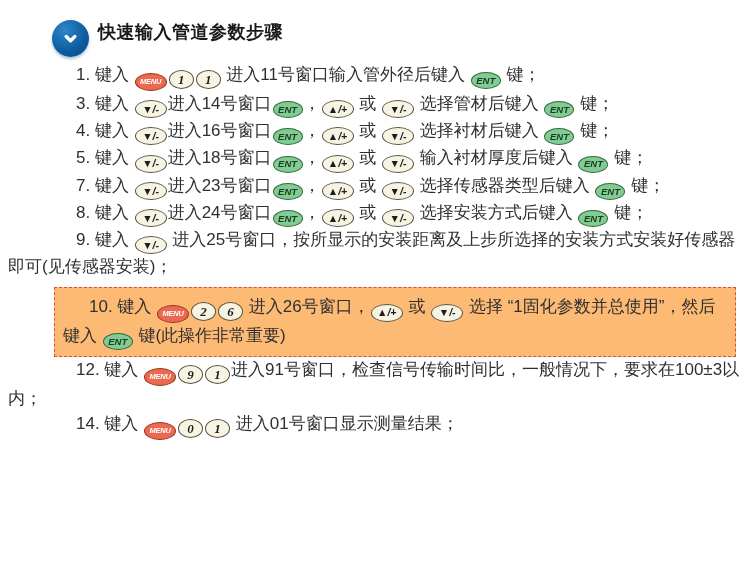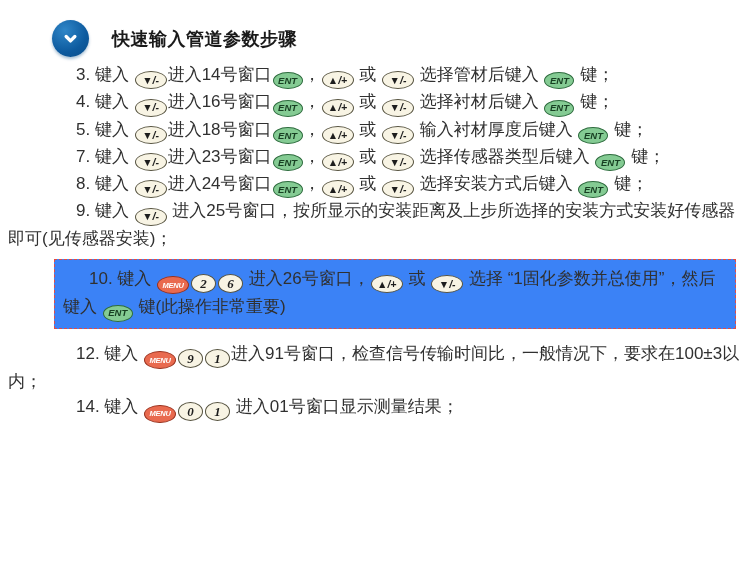--- a/index.html
+++ b/index.html
@@ -7,21 +7,21 @@
     position:relative;
     width:750px; height:579px;
     background:#ffffff;
     font-family:"Liberation Sans","DejaVu Sans",sans-serif;
     color:#303030;
     overflow:hidden;
   }
   
   .header {
     position:absolute; top:20px; left:52px;
-    display:flex; align-items:center; gap:23px;
+    display:flex; gap:9px;
   }
   .icon-circle {
     width:37px; height:37px; border-radius:50%;
     background:radial-gradient(circle at 35% 28%, #2f86c8 0%, #0d5a9e 60%, #0a4c88 100%);
     display:flex; align-items:center; justify-content:center;
     box-shadow:0 2px 3px rgba(10,76,136,.35);
     flex:0 0 auto;
   }
   .header-title {
     font-size:18px; font-weight:bold; color:#1a1a1a;
@@ -32,24 +32,24 @@
     position:absolute; top:62px; left:8px; width:734px;
   }
   p.step {
     margin:0; padding:0;
     font-size:17px; line-height:25px;
     text-indent:68px;
     color:#303030;
   }
   .highlight-box {
     border:1px dashed #e24b44;
-    margin:8px 0 12px 46px;
+    margin:8px 0 0 46px;
     width:664px;
     padding:6px 8px;
-    background:#3b82f6;
+    background:#fdba74;
   }
   .highlight-box p.step { text-indent:26px; }
   
   .key {
     display:inline-flex; align-items:center; justify-content:center;
     box-sizing:border-box;
     border-radius:50%;
     vertical-align:-4px;
     margin:0 1px;
     text-indent:0;
@@ -86,20 +86,21 @@
   <div class="header">
     <span class="icon-circle">
       <svg width="19" height="19" viewBox="0 0 24 24" aria-hidden="true">
         <path d="M6.5 9.5 L12 15 L17.5 9.5" stroke="#ffffff" stroke-width="4.2" fill="none" stroke-linecap="round" stroke-linejoin="round"></path>
       </svg>
     </span>
     <span class="header-title">快速输入管道参数步骤</span>
   </div>
 
   <div class="content">
+      <p class="step">1. 键入 <span class="key key-menu">MENU</span><span class="key key-digit">1</span><span class="key key-digit">1</span> 进入11号窗口输入管外径后键入 <span class="key key-ent">ENT</span> 键；</p>
       <p class="step">3. 键入 <span class="key key-arrow">▼/-</span>进入14号窗口<span class="key key-ent">ENT</span>，<span class="key key-arrow">▲/+</span> 或 <span class="key key-arrow">▼/-</span> 选择管材后键入 <span class="key key-ent">ENT</span> 键；</p>
       <p class="step">4. 键入 <span class="key key-arrow">▼/-</span>进入16号窗口<span class="key key-ent">ENT</span>，<span class="key key-arrow">▲/+</span> 或 <span class="key key-arrow">▼/-</span> 选择衬材后键入 <span class="key key-ent">ENT</span> 键；</p>
       <p class="step">5. 键入 <span class="key key-arrow">▼/-</span>进入18号窗口<span class="key key-ent">ENT</span>，<span class="key key-arrow">▲/+</span> 或 <span class="key key-arrow">▼/-</span> 输入衬材厚度后键入 <span class="key key-ent">ENT</span> 键；</p>
       <p class="step">7. 键入 <span class="key key-arrow">▼/-</span>进入23号窗口<span class="key key-ent">ENT</span>，<span class="key key-arrow">▲/+</span> 或 <span class="key key-arrow">▼/-</span> 选择传感器类型后键入 <span class="key key-ent">ENT</span> 键；</p>
       <p class="step">8. 键入 <span class="key key-arrow">▼/-</span>进入24号窗口<span class="key key-ent">ENT</span>，<span class="key key-arrow">▲/+</span> 或 <span class="key key-arrow">▼/-</span> 选择安装方式后键入 <span class="key key-ent">ENT</span> 键；</p>
       <p class="step">9. 键入 <span class="key key-arrow">▼/-</span> 进入25号窗口，按所显示的安装距离及上步所选择的安装方式安装好传感器即可(见传感器安装)；</p>
       <div class="highlight-box">
         <p class="step">10. 键入 <span class="key key-menu">MENU</span><span class="key key-digit">2</span><span class="key key-digit">6</span> 进入26号窗口，<span class="key key-arrow">▲/+</span> 或 <span class="key key-arrow">▼/-</span> 选择 “1固化参数并总使用”，然后键入 <span class="key key-ent">ENT</span> 键(此操作非常重要)</p>
       </div>
       <p class="step">12. 键入 <span class="key key-menu">MENU</span><span class="key key-digit">9</span><span class="key key-digit">1</span>进入91号窗口，检查信号传输时间比，一般情况下，要求在100±3以内；</p>

